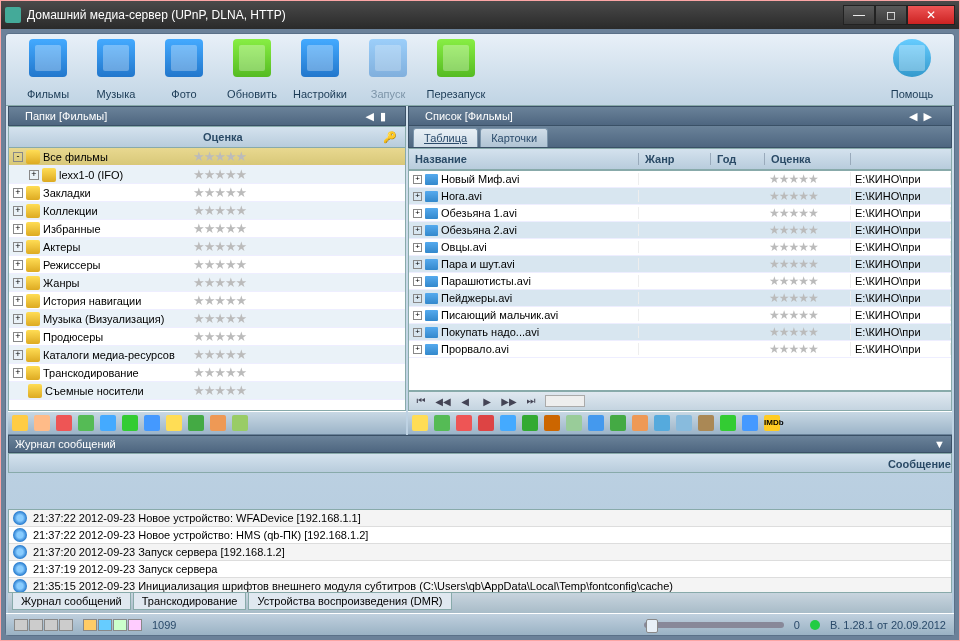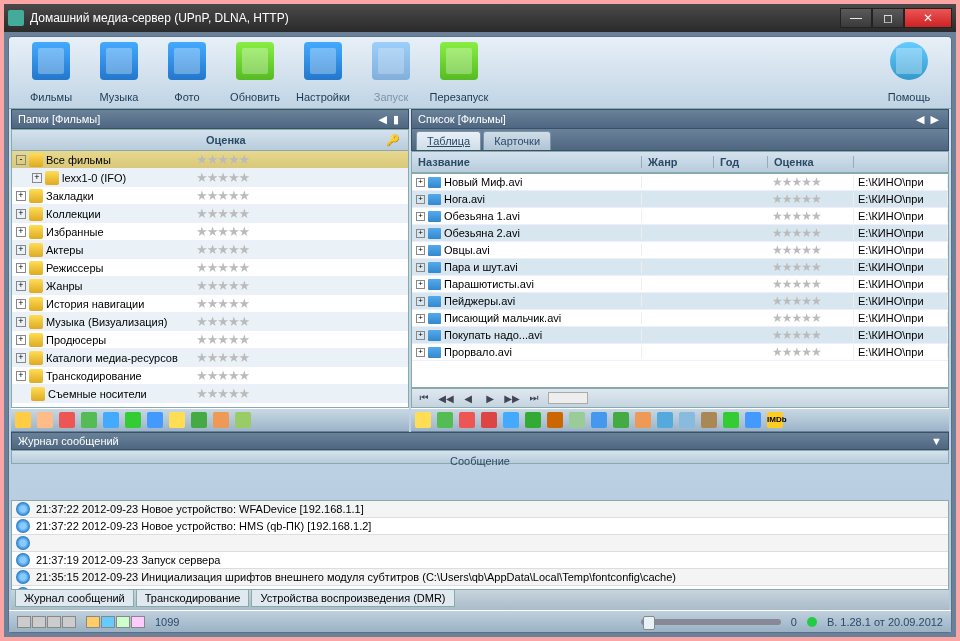--- a/index.html
+++ b/index.html
@@ -1,38 +1,38 @@
 <!DOCTYPE html>
 <html><head>
 <meta charset="utf-8">
 <style>
 * { box-sizing: border-box; margin: 0; padding: 0; font-family: Tahoma, Arial, sans-serif; font-size: 11px; }
 body { background: #000; width: 960px; height: 641px; overflow: hidden; }
-.window { width: 960px; height: 641px; background: #6b8199; border: 4px solid #fca5a5; display: flex; flex-direction: column; }
+.window { width: 960px; height: 641px; background: #6b8199; border: 1px solid #fca5a5; display: flex; flex-direction: column; }
 .titlebar { height: 28px; background: linear-gradient(#4a4a4a, #2a2a2a); display: flex; align-items: center; padding: 0 4px; color: #fff; }
 .titlebar .icon { width: 16px; height: 16px; margin-right: 6px; background: #4a9; border-radius: 2px; }
 .titlebar .title { flex: 1; font-size: 12px; }
 .win-btns { display: flex; gap: 0; }
 .win-btn { width: 32px; height: 20px; background: linear-gradient(#5a5a5a,#3a3a3a); border: 1px solid #222; color:#fff; display:flex; align-items:center; justify-content:center; font-size:12px; cursor:pointer; }
 .win-btn.close { background: linear-gradient(#e55,#c22); width: 48px; }
 .main { flex:1; margin:4px; background: linear-gradient(#d8e5f0,#b0c8dc); border:1px solid #5a7088; border-radius:4px; display:flex; flex-direction:column; }
 .toolbar { height:72px; display:flex; align-items:center; padding:4px 10px; gap:4px; background:linear-gradient(#e8f0f8,#c0d4e4); border-radius:4px 4px 0 0; border-bottom:1px solid #8aa; }
 .tool-btn { width:64px; height:64px; display:flex; flex-direction:column; align-items:center; justify-content:center; gap:11px; cursor:pointer; border-radius:3px; }
 .tool-btn .ico { width:38px; height:38px; background:linear-gradient(#4af,#27c); border-radius:4px; position:relative; }
 .tool-btn .ico::after{ content:""; position:absolute; inset:6px; background:rgba(255,255,255,0.3); border-radius:2px;}
 .tool-btn.help .ico{ background:linear-gradient(#6cf,#39c); border-radius:50%; }
 .tool-btn.green .ico{ background:linear-gradient(#8e4,#5b2); }
 .tool-btn.red .ico{ background:linear-gradient(#e66,#c33); }
 .tool-btn span { color:#1a3a55; }
 .tool-btn.disabled{ opacity:0.45; }
 .tool-spacer{ flex:1; }
 .body3 { display:flex; flex:1; min-height:0; gap:2px; padding:0 2px; }
 .left-panel{ width:398px; display:flex; flex-direction:column;}
 .right-panel{ flex:1; display:flex; flex-direction:column;}
-.panel-header{ height:20px; background:linear-gradient(#6a8299,#4e6680); color:#fff; display:flex; align-items:center; padding:0 6px; border:1px solid #3a5066;}
+.panel-header{ height:20px; background:linear-gradient(#6a8299,#4e6680); color:#fff; display:flex; align-items:center; padding:0 16px; border:1px solid #3a5066;}
 .panel-header .sp{flex:1;}
 .panel-header .arrow{ padding:0 3px; cursor:pointer;}
 .tree-head, .list-head { height:22px; background:linear-gradient(#d4e2ee,#b8ccdc); border:1px solid #8aa; display:flex; align-items:center; color:#2a4a66; font-weight:bold;}
 .tree-head .col{ padding:0 8px;}
 .tree-body{ flex:1; background:#fff; border:1px solid #8aa; border-top:0; overflow:auto;}
 .tree-row{ height:18px; display:flex; align-items:center; border-bottom:1px solid #eef; }
 .tree-row.sel{ background:linear-gradient(#e8d890,#d8c878);}
 .tree-row.stripe{ background:#eaf2f8;}
 .tree-row .name{ width:180px; display:flex; align-items:center; gap:3px; padding-left:4px;}
 .tree-row .exp{ width:10px; height:10px; border:1px solid #888; display:flex; align-items:center; justify-content:center; font-size:9px; cursor:pointer; line-height:1;}
@@ -49,21 +49,21 @@
 .lrow .c{ padding:0 4px; border-right:1px solid #eee; overflow:hidden; white-space:nowrap;}
 .lrow .c1{ width:230px; display:flex; align-items:center; gap:3px;} .lrow .c2{ width:72px;} .lrow .c3{ width:54px;} .lrow .c4{ width:86px; color:#bbb; font-size:12px; letter-spacing:-1px;} .lrow .c5{ flex:1;}
 .lrow .exp{ width:9px; height:9px; border:1px solid #888; font-size:8px; line-height:1; display:flex; align-items:center; justify-content:center;}
 .lrow .fico{ width:13px; height:11px; background:linear-gradient(#5ae,#38c); border-radius:1px;}
 .nav-bar{ height:20px; border:1px solid #8aa; background:linear-gradient(#e0e8f0,#c4d4e0); display:flex; align-items:center; padding:0 4px; gap:6px;}
 .nav-btn{ width:16px; height:14px; cursor:pointer; color:#445; font-size:10px; display:flex; align-items:center; justify-content:center;}
 .mini-tb{ height:24px; background:linear-gradient(#c8d8e4,#9cb4c8); border-top:1px solid #fff; border-bottom:1px solid #6a8299; display:flex; align-items:center; padding:0 4px; gap:6px;}
 .mini-tb .mi{ width:16px; height:16px; border-radius:2px; cursor:pointer;}
 .log-panel{ height:178px; padding:0 2px; display:flex; flex-direction:column;}
 .log-head{ height:18px; background:linear-gradient(#6a8299,#4e6680); color:#fff; padding:0 6px; display:flex; align-items:center; border:1px solid #3a5066;}
-.log-colhead{ height:14px; background:linear-gradient(#d4e2ee,#b8ccdc); border:1px solid #8aa; color:#2a4a66; font-weight:normal; text-align:center; line-height:20px;}
+.log-colhead{ height:20px; background:linear-gradient(#d4e2ee,#b8ccdc); border:1px solid #8aa; color:#2a4a66; font-weight:bold; text-align:right; line-height:20px;}
 .log-body{ flex:1; background:#fff; border:1px solid #8aa; overflow:auto;margin-top:36px;}
 .log-row{ height:17px; border-bottom:1px solid #ddd; display:flex; align-items:center; padding:0 4px; gap:6px;}
 .log-row:nth-child(odd){ background:#f4f4f4;}
 .log-ico{ width:14px; height:14px; background:radial-gradient(#8cf 30%,#27c 70%); border-radius:50%;}
 .log-tabs{ height:20px; background:linear-gradient(#c8d4de,#a8bcc8); display:flex; align-items:flex-start; padding-left:4px;}
 .log-tabs .lt{ padding:2px 8px; border:1px solid #8aa; border-top:0; background:#e0e8f0; margin-right:2px; cursor:pointer;}
 .status{ height:22px; background:linear-gradient(#c0d0de,#9ab2c4); border-top:1px solid #fff; display:flex; align-items:center; padding:0 8px; gap:10px; color:#2a4a6a;}
 .status .cells{ display:flex; gap:1px;} .sc{ width:14px; height:12px; border:1px solid #888; background:#ccc;}
 .status .slider{ width:140px; height:6px; background:#889; border-radius:3px; position:relative;} .status .slider::after{content:"";position:absolute;left:2px;top:-3px;width:10px;height:12px;background:#e8f0f8;border:1px solid #888;border-radius:2px;}
 .status .sp{flex:1;}
@@ -445,20 +445,21 @@
           <div class="log-row">
             <span class="log-ico"></span>
             <span>21:37:22 2012-09-23 Новое устройство: WFADevice [192.168.1.1]</span>
           </div>
           <div class="log-row">
             <span class="log-ico"></span>
             <span>21:37:22 2012-09-23 Новое устройство: HMS (qb-ПК) [192.168.1.2]</span>
           </div>
           <div class="log-row">
             <span class="log-ico"></span>
+            <span>21:37:20 2012-09-23 Запуск сервера [192.168.1.2]</span>
           </div>
           <div class="log-row">
             <span class="log-ico"></span>
             <span>21:37:19 2012-09-23 Запуск сервера</span>
           </div>
           <div class="log-row">
             <span class="log-ico"></span>
             <span>21:35:15 2012-09-23 Инициализация шрифтов внешнего модуля субтитров (C:\Users\qb\AppData\Local\Temp\fontconfig\cache)</span>
           </div>
           <div class="log-row">

